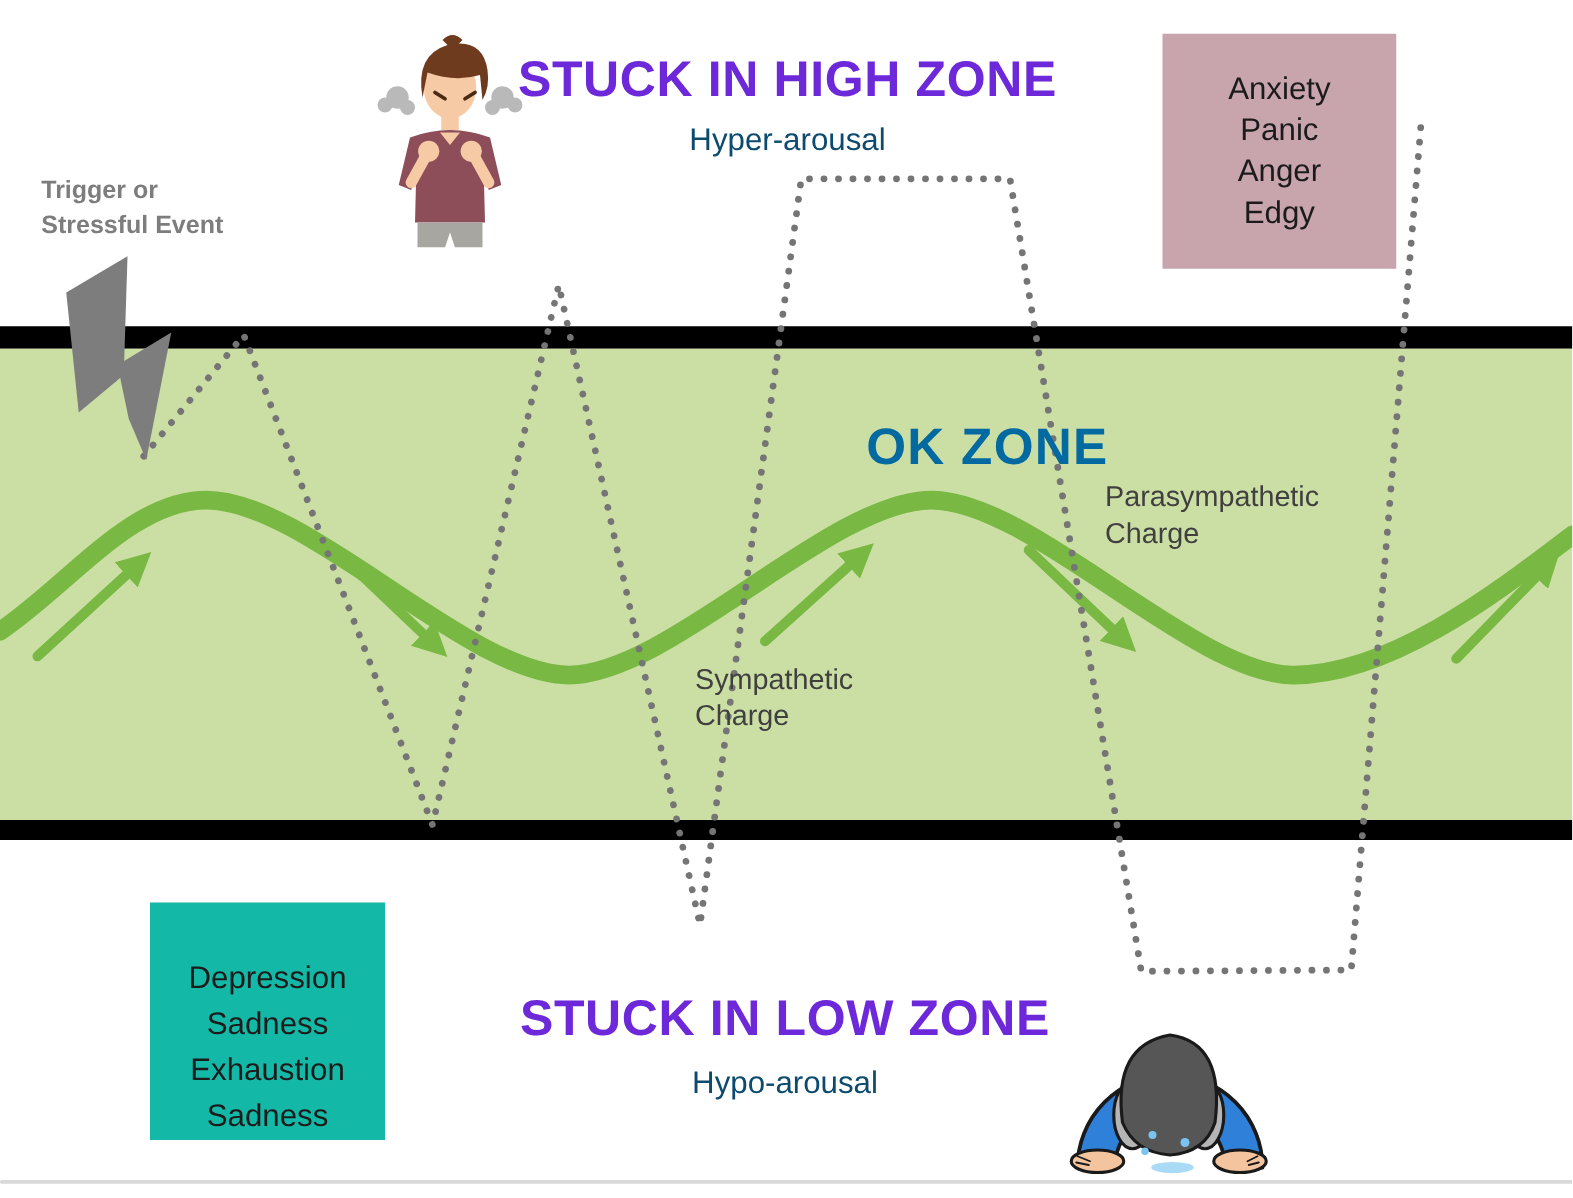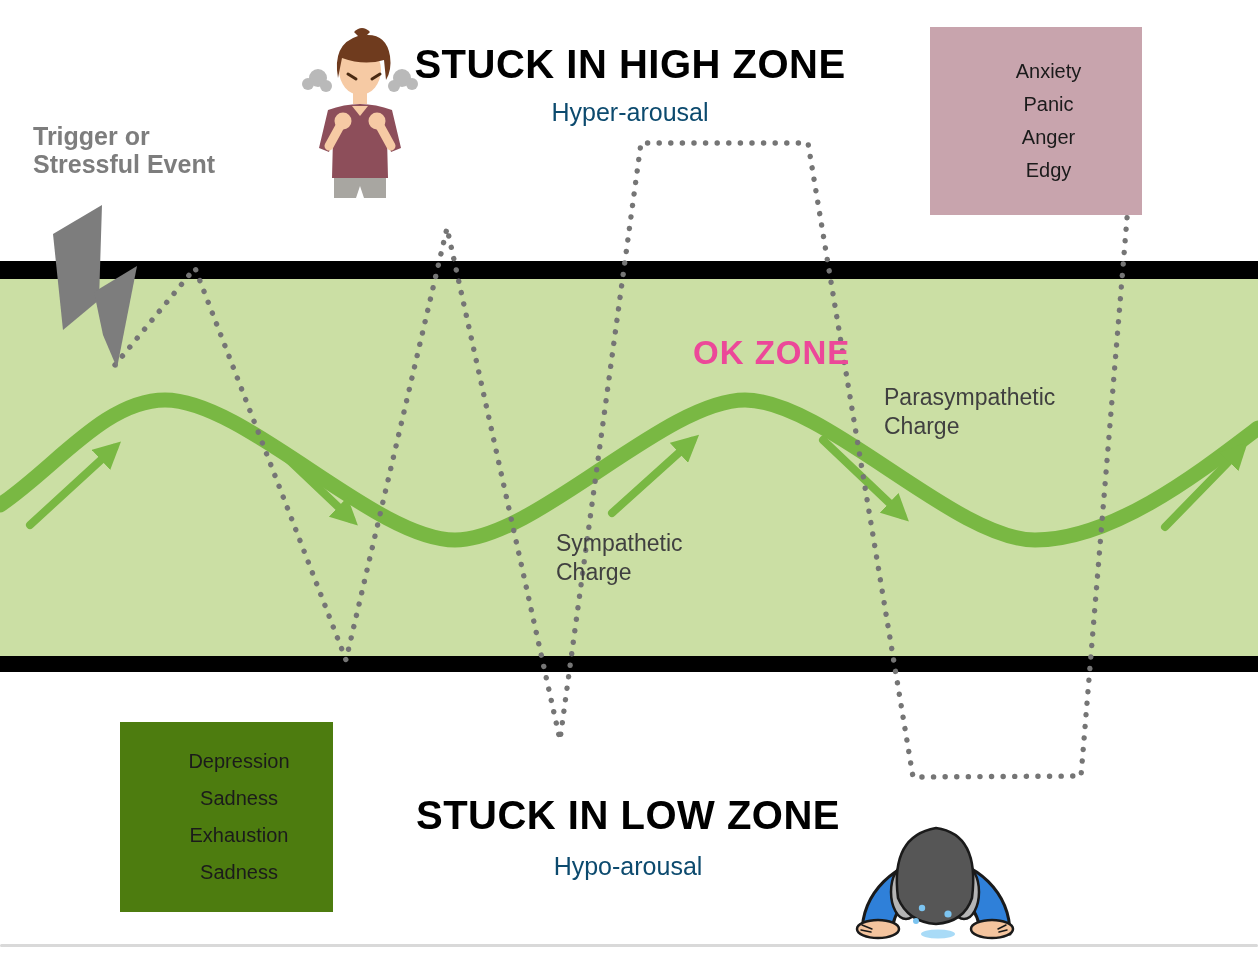--- a/index.html
+++ b/index.html
@@ -7,37 +7,37 @@
     position:relative;width:1258px;height:958px;background:#ffffff;overflow:hidden;
     font-family:"Liberation Sans", sans-serif;color:#1b1b1b;
   }
   .abs{position:absolute;}
   
   .bar{left:0;width:1258px;background:#000;}
   #top-bar{top:261px;height:18px;}
   #bottom-bar{top:656px;height:16px;}
   #band{left:0;top:279px;width:1258px;height:377px;background:#cbdfa4;}
   
-  .big-title{width:600px;text-align:center;font-size:40px;font-weight:700;letter-spacing:.5px;color:#000000;white-space:nowrap;}
+  .big-title{width:600px;text-align:center;font-size:40px;font-weight:700;letter-spacing:.5px;color:#6d28d9;white-space:nowrap;}
   .sub-title{width:600px;text-align:center;font-size:25px;font-weight:400;color:#0c4a6e;}
   #high-title{left:330px;top:42px;}
   #high-sub{left:330px;top:98px;}
   #low-title{left:328px;top:793px;}
   #low-sub{left:328px;top:852px;}
   
-  #trigger-label{left:33px;top:122px;font-size:25px;font-weight:700;color:#7d7d7d;line-height:28px;}
+  #trigger-label{left:33px;top:138px;font-size:20px;font-weight:700;color:#7d7d7d;line-height:28px;}
   
-  #ok-zone-label{left:693px;top:334px;font-size:33px;font-weight:700;letter-spacing:1px;color:#ec4899;}
+  #ok-zone-label{left:693px;top:334px;font-size:41px;font-weight:700;letter-spacing:1px;color:#0369a1;}
   .charge{font-size:23px;line-height:29px;color:#404040;}
   #parasympathetic-label{left:884px;top:383px;}
   #sympathetic-label{left:556px;top:529px;}
   
-  .sym-box{display:flex;flex-direction:column;align-items:center;justify-content:center;text-align:center;font-size:20px;color:#1b1b1b;padding-left:25px;}
+  .sym-box{display:flex;flex-direction:column;align-items:center;justify-content:center;text-align:center;font-size:25px;color:#1b1b1b;}
   #high-symptoms-box{left:930px;top:27px;width:187px;height:188px;background:#c8a4ad;line-height:33px;}
-  #low-symptoms-box{left:120px;top:722px;width:188px;height:190px;background:#4d7c0f;line-height:37px;}
+  #low-symptoms-box{left:120px;top:722px;width:188px;height:190px;background:#14b8a6;line-height:37px;justify-content:flex-end;}
   
   #page-edge{left:0;top:944px;width:1258px;height:3px;background:#d9d9d9;border-radius:2px;}
   svg{display:block;}
   #overlay{left:0;top:0;pointer-events:none;}
 </style>
 </head>
 <body>
 
 <div id="canvas">
 

